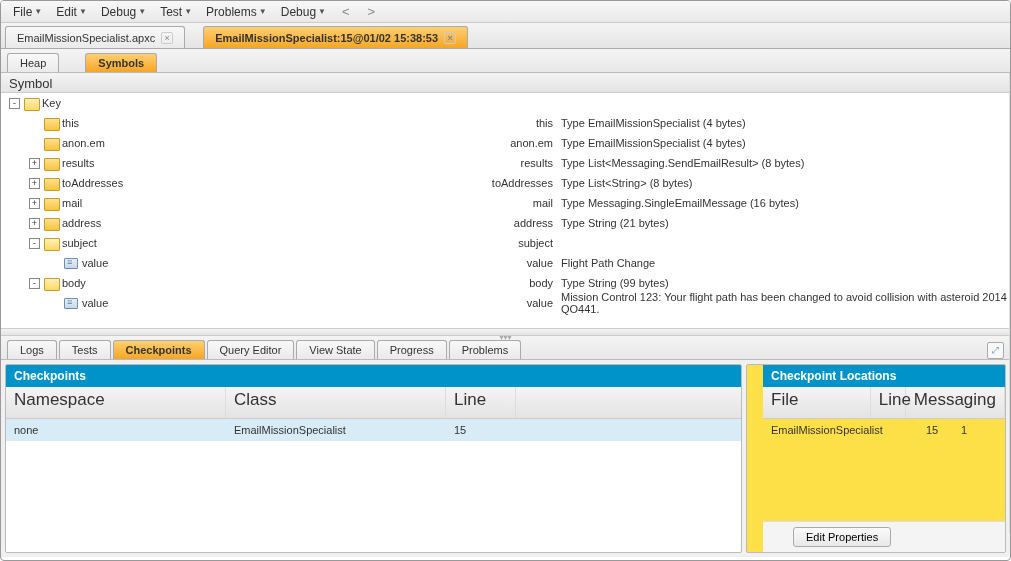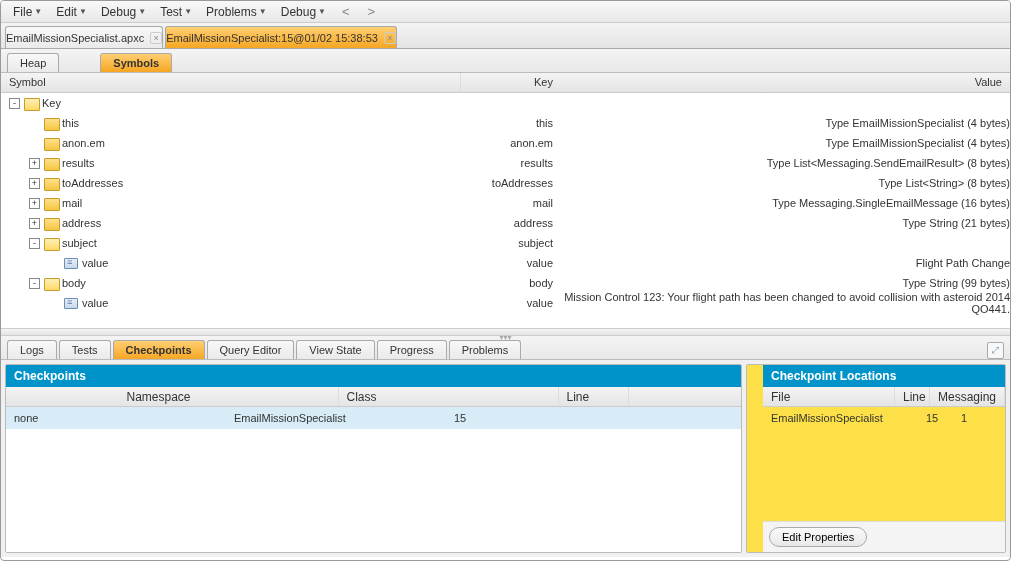--- a/index.html
+++ b/index.html
@@ -4,67 +4,67 @@
 <style>
 * { box-sizing: border-box; margin: 0; padding: 0; }
 body { font-family: Arial, Helvetica, sans-serif; font-size: 12px; color: #333; background: #fff; width: 1011px; height: 561px; overflow: hidden; border: 1px solid #999; border-radius: 4px; }
 
 .menubar { display: flex; align-items: center; height: 22px; background: linear-gradient(#f8f8f8, #e8e8e8); border-bottom: 1px solid #ccc; padding: 0 6px; gap: 2px; }
 .menu-item { padding: 2px 6px; cursor: pointer; display: flex; align-items: center; gap: 2px; }
 .menu-caret { font-size: 8px; color: #555; }
 .nav-arrow { padding: 0 8px; color: #888; cursor: pointer; font-size: 13px; }
 
 .tabbar { display: flex; align-items: flex-end; height: 26px; background: linear-gradient(#f4f4f4, #e4e4e4); border-bottom: 1px solid #aaa; padding: 0 4px; gap: 2px; }
-.file-tab { display: flex; align-items: center; padding: 4px 0; border: 1px solid #aaa; border-bottom: none; border-radius: 3px 3px 0 0; background: linear-gradient(#f8f8f8, #eaeaea); font-size: 11px; cursor: pointer; height: 22px; }
-.file-tab.active { background: linear-gradient(#ffcf73, #f5a623); font-weight: normal; color: #333; }
+.file-tab { display: flex; align-items: center; padding: 4px 11px; border: 1px solid #aaa; border-bottom: none; border-radius: 3px 3px 0 0; background: linear-gradient(#f8f8f8, #eaeaea); font-size: 11px; cursor: pointer; height: 22px; }
+.file-tab.active { background: linear-gradient(#ffcf73, #f5a623); font-weight: bold; color: #333; margin-left: 16px; }
 .close-x { margin-left: 6px; font-size: 9px; color: #888; border: 1px solid #ccc; width: 12px; height: 12px; line-height: 10px; text-align: center; border-radius: 2px; }
 
-.subtabs { display: flex; align-items: flex-end; height: 24px; background: linear-gradient(#f4f4f4, #e8e8e8); border-bottom: 1px solid #bbb; padding: 2px 6px 0; gap: 17px; }
+.subtabs { display: flex; align-items: flex-end; height: 24px; background: linear-gradient(#f4f4f4, #e8e8e8); border-bottom: 1px solid #bbb; padding: 2px 6px 0; gap: 2px; }
 .subtab { padding: 3px 12px; border: 1px solid #aaa; border-bottom: none; border-radius: 3px 3px 0 0; background: linear-gradient(#f8f8f8, #eaeaea); font-size: 11px; cursor: pointer; }
 .subtab.active { background: linear-gradient(#ffcf73, #f5a623); font-weight: bold; margin-left: 24px; }
 
-.tree-header { display: flex; height: 20px; background: linear-gradient(#f4f4f4, #e4e4e4); border-bottom: 1px solid #ccc; font-size: 11px; color: #333; }
+.tree-header { display: flex; height: 20px; background: linear-gradient(#f4f4f4, #e4e4e4); border-bottom: 1px solid #ccc; font-size: 13px; color: #333; flex-direction: column; }
 .col-symbol { flex: 0 0 460px; padding: 3px 8px; border-right: 1px solid #ddd; }
 .col-key { flex: 0 0 100px; padding: 3px 8px; text-align: right; }
 .col-value { flex: 1; padding: 3px 8px; text-align: right; }
 
 .tree-body { height: 235px; overflow: auto; background: #fff; }
 .tree-row { display: flex; height: 20px; align-items: center; font-size: 11px; }
 .cell-symbol { flex: 0 0 460px; display: flex; align-items: center; text-align: right; }
 .cell-key { flex: 0 0 100px; padding-right: 8px; text-align: right; }
-.cell-value { flex: 1; text-align: right; }
+.cell-value { flex: 1; }
 .expander { width: 11px; height: 11px; border: 1px solid #888; font-size: 9px; line-height: 9px; text-align: center; margin-right: 4px; cursor: pointer; background: #fff; color: #333; }
 .expander.empty { border: none; }
 .folder-icon { width: 14px; height: 11px; margin-right: 4px; display: inline-block; position: relative; }
 .folder-icon::before { content: ''; position: absolute; top: 0; left: 0; width: 14px; height: 11px; background: linear-gradient(#ffe08a, #f5c542); border: 1px solid #c89b2a; border-radius: 1px; }
 .folder-icon.open::before { background: linear-gradient(#fff0b8, #ffd966); }
 .value-icon { width: 14px; height: 11px; margin-right: 4px; display: inline-block; border: 1px solid #6a8db5; background: linear-gradient(#e8f0f8, #c8d8e8); border-radius: 1px; position: relative; }
 .value-icon::after { content: '≡'; position: absolute; left: 2px; top: -2px; font-size: 9px; color: #5a7da5; }
 
 .splitter { height: 8px; background: linear-gradient(#f4f4f4, #e4e4e4); border-top: 1px solid #ccc; border-bottom: 1px solid #ccc; text-align: center; cursor: row-resize; }
 .splitter-handle { display: inline-block; width: 30px; height: 5px; margin-top: 1px; color: #aaa; font-size: 8px; line-height: 5px; }
 
 .bottom-tabs { display: flex; align-items: flex-end; height: 24px; background: linear-gradient(#f4f4f4, #e8e8e8); border-bottom: 1px solid #bbb; padding: 2px 6px 0; gap: 2px; }
 .bottom-tab { padding: 3px 12px; border: 1px solid #aaa; border-bottom: none; border-radius: 3px 3px 0 0; background: linear-gradient(#f8f8f8, #eaeaea); font-size: 11px; cursor: pointer; }
 .bottom-tab.active { background: linear-gradient(#ffcf73, #f5a623); font-weight: bold; }
 .expand-icon { margin-left: auto; padding: 2px 4px; border: 1px solid #aaa; border-radius: 2px; font-size: 9px; cursor: pointer; color: #5a7da5; background: #f8f8f8; }
 
 .bottom-panels { display: flex; height: 197px; gap: 4px; padding: 4px; background: #f0f0f0; }
 .panel-left { flex: 1; display: flex; flex-direction: column; border: 1px solid #bbb; border-radius: 2px; background: #fff; overflow: hidden; }
 .panel-right { width: 260px; display: flex; flex-direction: column; border: 1px solid #bbb; border-radius: 2px; background: #fde047; overflow: hidden; padding-left: 16px; }
 .panel-header { background: #0093c9; color: #fff; font-weight: bold; font-size: 12px; padding: 4px 8px; }
-.grid-header { display: flex; height: 20px; background: linear-gradient(#f4f4f4, #e4e4e4); border-bottom: 1px solid #ccc; font-size: 12px; justify-content: center; }
+.grid-header { display: flex; height: 32px; background: linear-gradient(#f4f4f4, #e4e4e4); border-bottom: 1px solid #ccc; font-size: 17px; }
 .grid-header > div { padding: 3px 8px; border-right: 1px solid #ddd; }
 .grid-row { display: flex; height: 22px; align-items: center; font-size: 11px; }
 .grid-row.selected { background: #d7ecf7; }
 .grid-row > div { padding: 3px 8px; }
 .cp-ns { width: 220px; } .cp-cls { width: 220px; } .cp-line { width: 70px; } .cp-date { flex: 1; }
 .cl-file { width: 155px; } .cl-line { width: 35px; } .cl-iter { flex: 1; }
 .panel-footer { margin-top: auto; padding: 5px 6px; border-top: 1px solid #ddd; background: #f4f4f4; }
-.btn { padding: 3px 12px; border: 1px solid #aaa; border-radius: 10px; background: linear-gradient(#fafafa, #e8e8e8); font-size: 11px; cursor: pointer; }
+.btn { padding: 3px 12px; border: 1px solid #aaa; border-radius: 3px; background: linear-gradient(#fafafa, #e8e8e8); font-size: 11px; cursor: pointer; margin-left: 24px; }
 </style>
 </head>
 <body>
 
 <div class="menubar" id="menubar">
     <div class="menu-item">
       <span>File</span> 
       <span class="menu-caret">▼</span>
     </div>
     <div class="menu-item">

